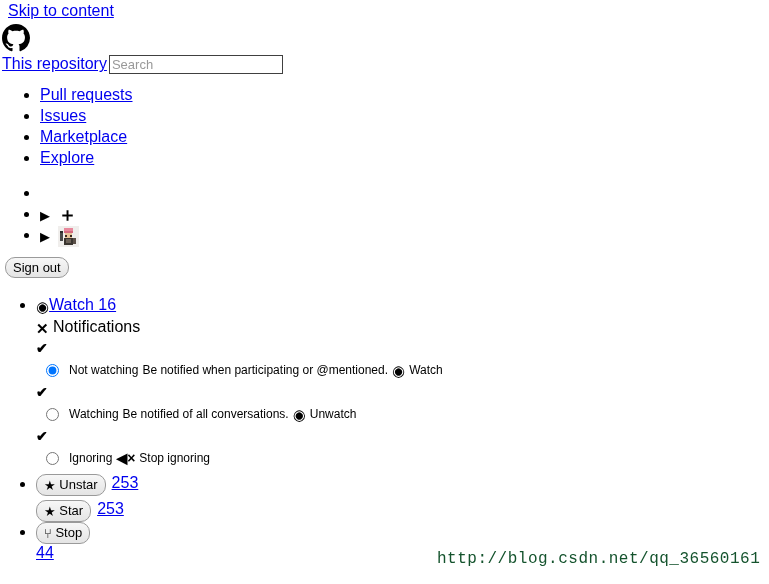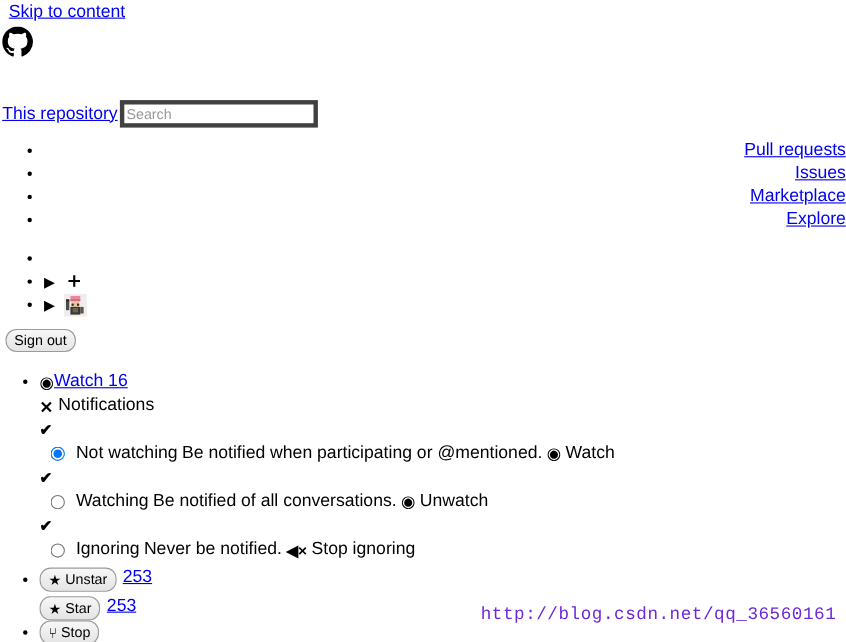--- a/index.html
+++ b/index.html
@@ -30,43 +30,42 @@
   }
   .octo-wrap {
     padding: 4px 0 0 2px;
   }
   .octo {
     display: block;
   }
   .searchrow {
     padding: 3px 0 0 2px;
     display: flex;
-    align-items: center;
-    margin-top: 36px;
+    align-items: flex-start;
   }
   .searchrow a.link { margin-right: 2px; }
   input.search {
     font-family: "Liberation Sans", sans-serif;
     font-size: 13px;
     width: 168px;
     height: 15px;
     padding: 1px 2px;
-    border: 4px solid #404040;
+    border: 1px solid #404040;
     color: #000;
     background: #fff;
     box-sizing: content-box;
   }
   input.search::placeholder { color: #999; opacity: 1; }
   ul.plain {
     margin: 10px 0 0 0;
     padding-left: 40px;
     list-style-type: disc;
   }
   ul.plain li { margin: 0; padding: 0; }
-  ul.nav li { line-height: 21px; text-align: right; }
+  ul.nav li { line-height: 21px; }
   ul.userbar { margin-top: 14px; }
   ul.userbar li { line-height: 21px; height: 21px; }
   .tri {
     display: inline-block;
     font-size: 13px;
     vertical-align: middle;
     margin-right: 8px;
   }
   .plus {
     display: inline-block;
@@ -113,33 +112,33 @@
     display: flex;
     align-items: center;
     gap: 4px;
   }
   input.radio {
     margin: 0 6px 0 10px;
     width: 13px;
     height: 13px;
     vertical-align: middle;
   }
-  .optlabel { font-size: 16px; }
+  .optlabel { font-size: 12px; }
   .counter { margin-left: 6px; font-size: 16px; }
   .btnrow { line-height: 26px; display: flex; align-items: flex-end; }
   .star-glyph { font-size: 13px; vertical-align: -1px; }
   .fork-glyph { font-size: 13px; vertical-align: -1px; }
   .mute-glyph { font-size: 14px; font-weight: bold; }
   .watermark {
     position: absolute;
     left: 437px;
     top: 550px;
     font-family: "Liberation Mono", monospace;
     font-size: 16px;
-    color: #6d28d9;
+    color: #14532d;
     letter-spacing: 0.5px;
     white-space: nowrap;
   }
 </style>
 </head>
 <body>
 
 <a class="skip link" href="#">Skip to content</a>
 
 <div class="octo-wrap">
@@ -211,21 +210,20 @@
       <span class="optlabel">Watching</span>
       <span class="optlabel">Be notified of all conversations.</span>
       <span class="icn eye-glyph">◉</span>
       <span class="optlabel">Unwatch</span>
     </div>
 
     <span class="check">✔</span>
     <div class="optline">
       <input class="radio" type="radio" name="watchopt" style="">
       <span class="optlabel">Ignoring</span>
-      <span class="optlabel">Never be notified.</span>
       <span class="icn mute-glyph">◀×</span>
       <span class="optlabel">Stop ignoring</span>
     </div>
   </li>
 
   <li>
     <div class="btnrow">
       <button class="btn"><span class="star-glyph">★</span> <span>Unstar</span></button>
       <a class="link counter" href="#">253</a>
     </div>

